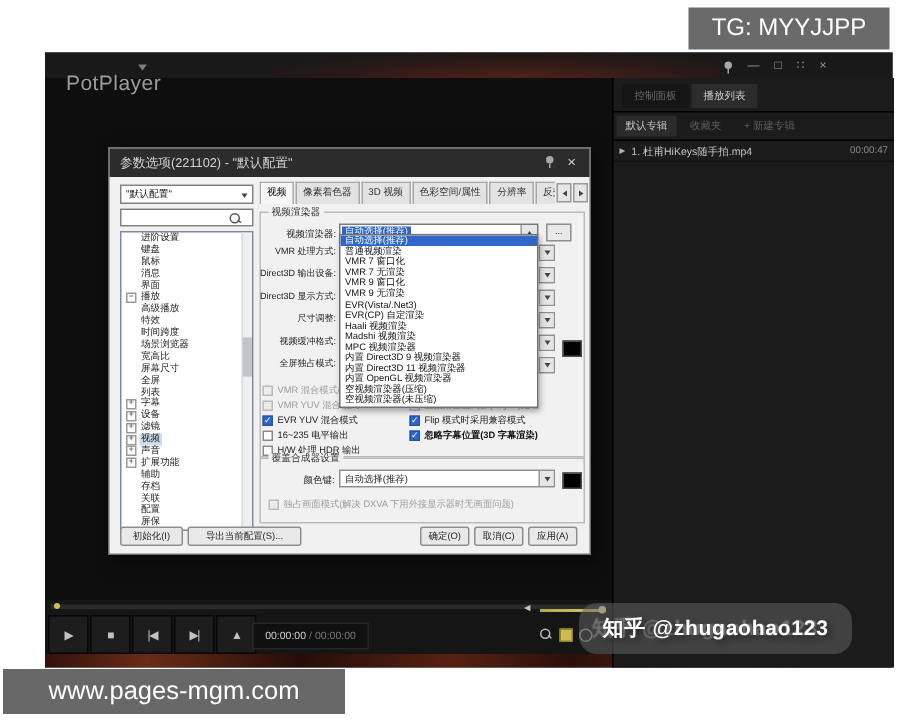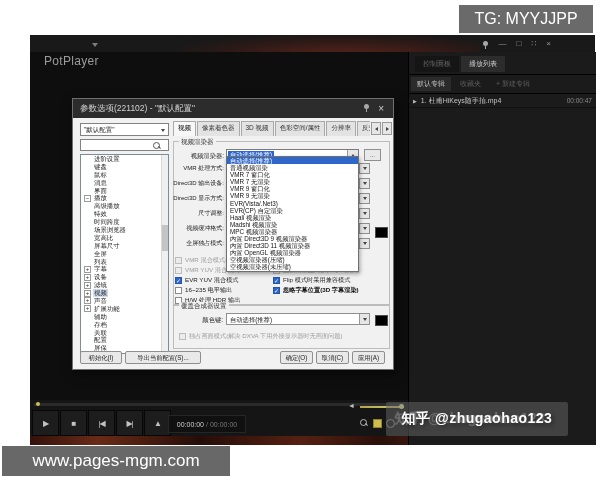--- a/index.html
+++ b/index.html
@@ -8,21 +8,21 @@
   
   #tg-box{position:absolute;left:459px;top:5px;width:134px;height:28px;background:#6a6a6a;
           color:#fff;font-size:16px;display:flex;align-items:center;justify-content:center;z-index:40}
   #site-box{position:absolute;left:2px;top:446px;width:228px;height:30px;background:#686868;
           color:#fff;font-size:17px;display:flex;align-items:center;justify-content:center;z-index:40}
   
   #player{position:absolute;left:30px;top:35px;width:565px;height:410px;background:#0e0e0e;z-index:1}
   #titlebar{position:absolute;left:0;top:0;width:100%;height:17px;background:#191919}
   #tb-red{position:absolute;left:150px;top:0;width:300px;height:17px;
           background:radial-gradient(ellipse at 55% 120%,rgba(150,45,28,.5),rgba(90,25,15,.25) 55%,transparent 78%)}
-  #pt-title{position:absolute;left:14px;top:19px;font-size:12px;color:#9c9c9c;letter-spacing:.3px}
+  #pt-title{position:absolute;left:14px;top:12px;font-size:14px;color:#9c9c9c;letter-spacing:.3px}
   #pt-chevron{position:absolute;left:62px;top:8px;width:0;height:0;
           border-left:3px solid transparent;border-right:3px solid transparent;border-top:4px solid #7d7d7d}
   #win-controls{position:absolute;right:44px;top:4px;display:flex;gap:10px;align-items:center;
           color:#9b9b9b;font-size:8px;line-height:9px}
   .icon-pin{position:relative;width:5px;height:5px;border-radius:50%;background:#a8a8a8;display:inline-block}
   .icon-pin::after{content:"";position:absolute;left:2px;top:5px;width:1px;height:3px;background:#a8a8a8}
   
   #film-strip{position:absolute;left:0;top:401px;width:565px;height:9px;opacity:.85;
       background:linear-gradient(90deg,#3a120c,#7a3018 12%,#2a0d08 30%,#632413 48%,#30100a 62%,#6b2c18 80%,#241008)}
   
@@ -52,21 +52,21 @@
   #pl-albums{display:flex;gap:3px;padding:2px;border-top:1px solid #000;border-bottom:1px solid #000;margin-top:2px}
   .plalbum{font-size:7px;padding:2px 6px;color:#5d5d5d;white-space:nowrap}
   .plalbum.active{background:#2b2b2b;color:#c2c2c2}
   .plitem{height:13px;display:flex;align-items:center;border-bottom:1px solid #101010;color:#c4c4c4;font-size:7px}
   .pi-play{color:#b5b5b5;font-size:5px;margin:0 4px}
   .pi-title{flex:1;white-space:nowrap;overflow:hidden}
   .pi-dur{color:#8a8a8a;margin-right:4px;font-size:6.5px}
   
   #watermark{position:absolute;left:386px;top:402px;width:182px;height:34px;background:rgba(96,96,96,.55);
       color:#fff;font-size:14px;font-weight:bold;display:flex;align-items:center;justify-content:center;
-      border-radius:2px;letter-spacing:.5px;z-index:25;
+      border-radius:12px;letter-spacing:.5px;z-index:25;
       text-shadow:-7px 0 1px rgba(255,255,255,.28),2px 2px 4px rgba(0,0,0,.45)}
   
   #dialog{position:absolute;left:72px;top:98px;width:320px;height:270px;background:#f1f1f1;
       border:1px solid #6f6f6f;box-shadow:3px 4px 10px rgba(0,0,0,.5);z-index:15;font-size:6.5px;color:#222}
   #dlg-titlebar{position:absolute;left:0;top:0;width:100%;height:19px;background:#2c2c2c;color:#d2d2d2;
       font-size:8.5px;line-height:19px;padding-left:7px;box-sizing:border-box}
   #dlg-pin{position:absolute;right:24px;top:5px}
   #dlg-close{position:absolute;right:9px;top:0;font-size:10px;color:#cccccc}
   
   #profile-select{position:absolute;left:7px;top:24px;width:89px;height:13px;background:#fff;border:1px solid #828282;

